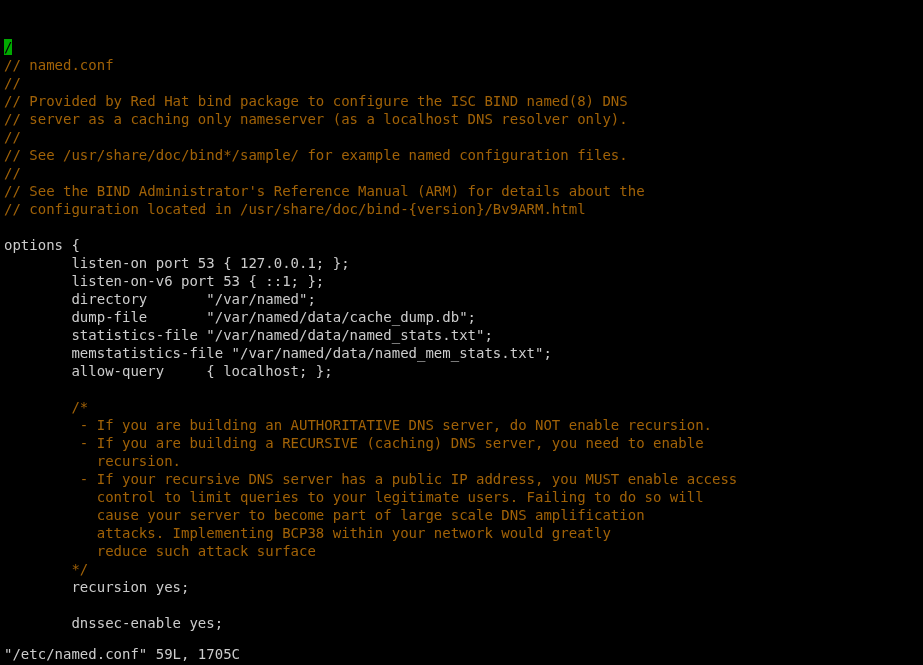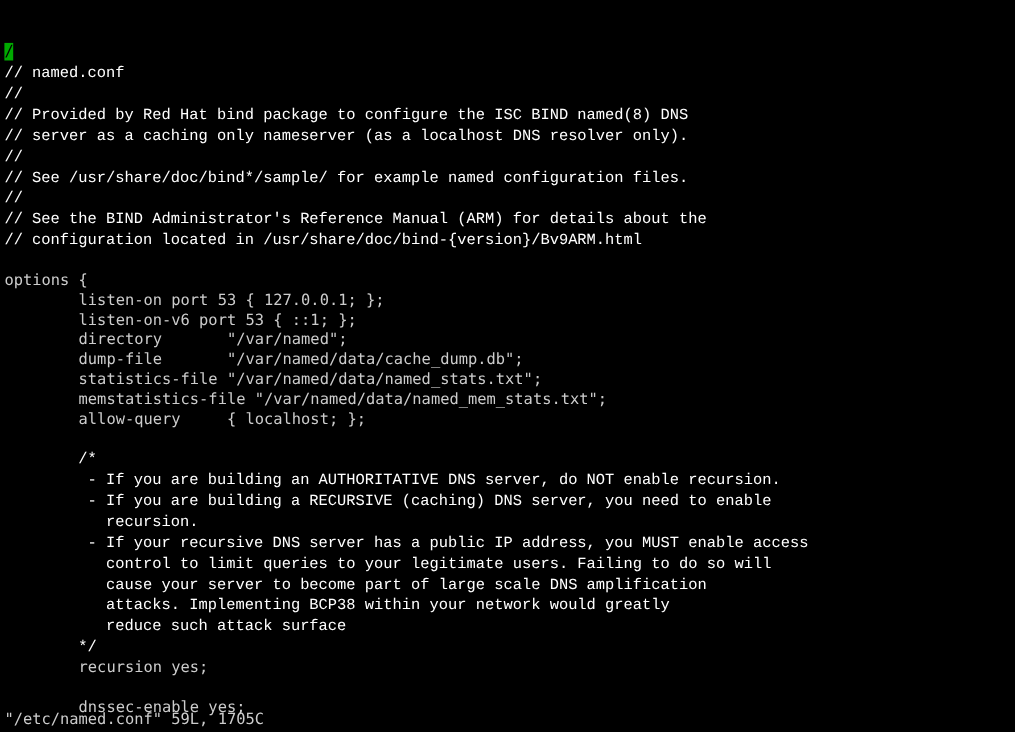--- a/index.html
+++ b/index.html
@@ -15,21 +15,21 @@
     overflow: hidden;
   }
   .viewport {
     box-sizing: border-box;
     padding: 2px 4px;
     height: 100%;
     position: relative;
     white-space: pre;
   }
   .line { display: block; min-height: 18px; }
-  .comment { color: #ffffff; font-family: Liberation Mono, monospace; }    block */
+  .comment { color: #a16207; }    block */
   .keyword { color: #b8b02a; }   
   .plain   { color: #cccccc; }
   .cursor  { background: #00aa00; color: #000; }
   .status {
     position: absolute;
     left: 4px;
     bottom: 2px;
     color: #cccccc;
   }
 </style>

